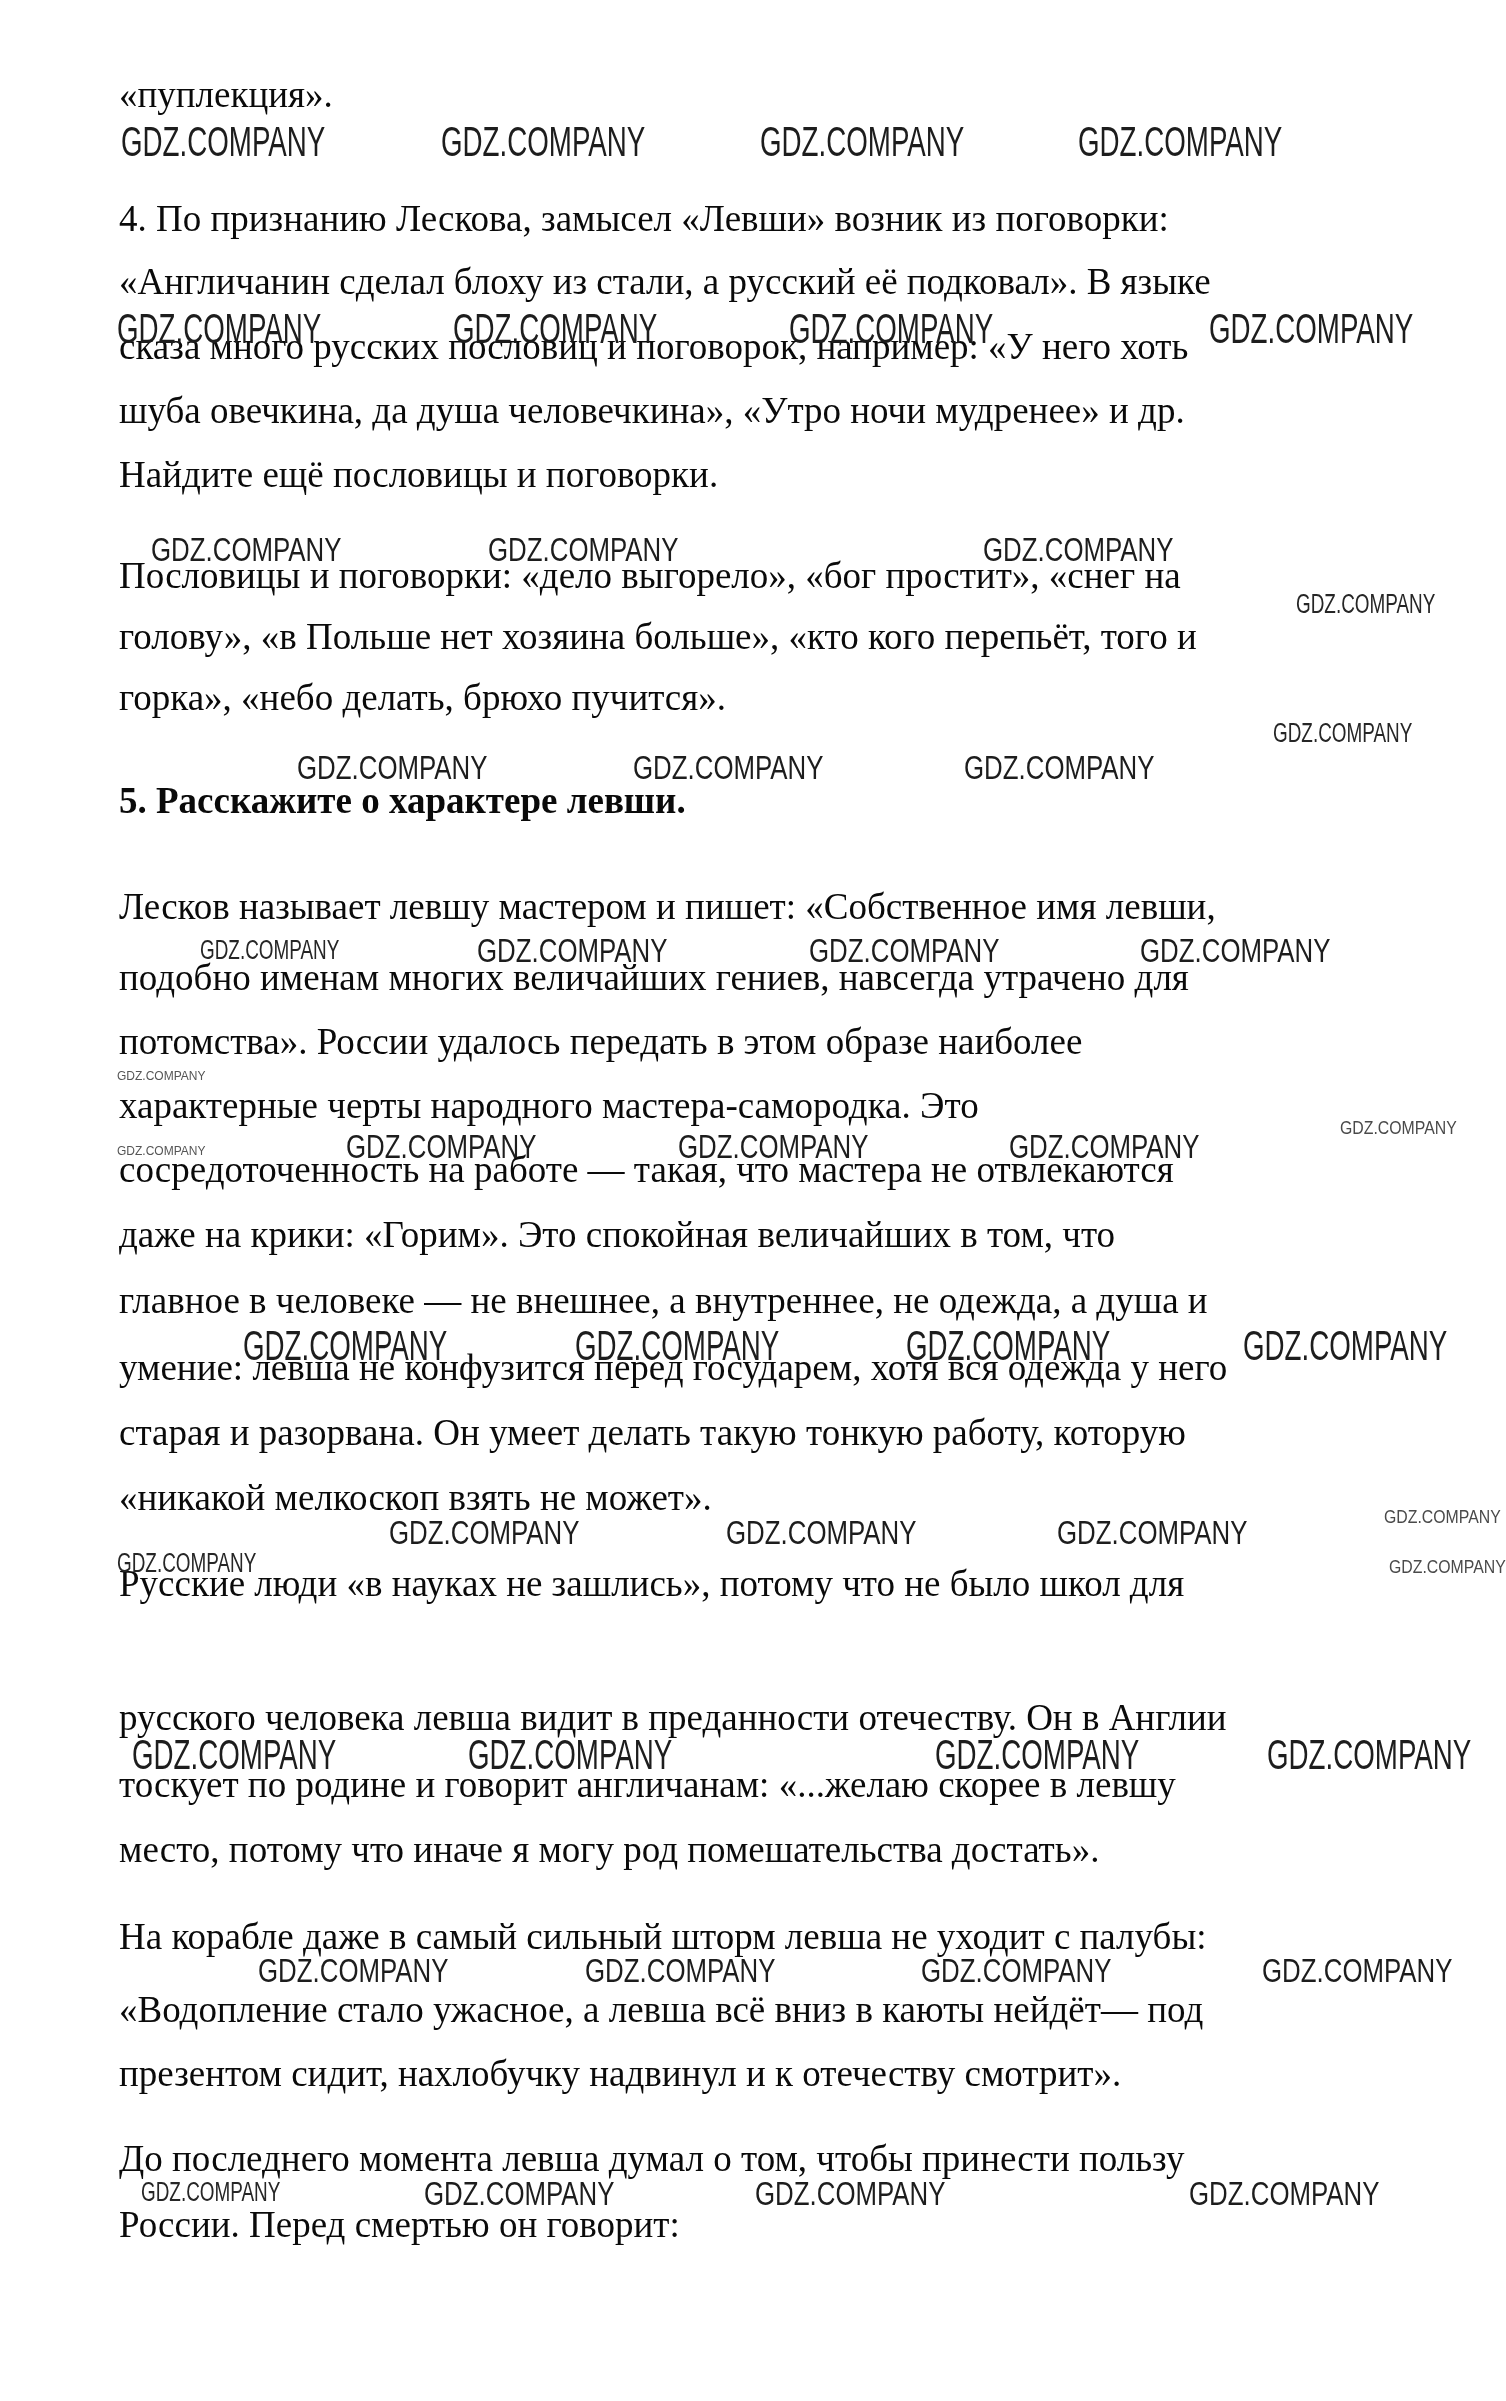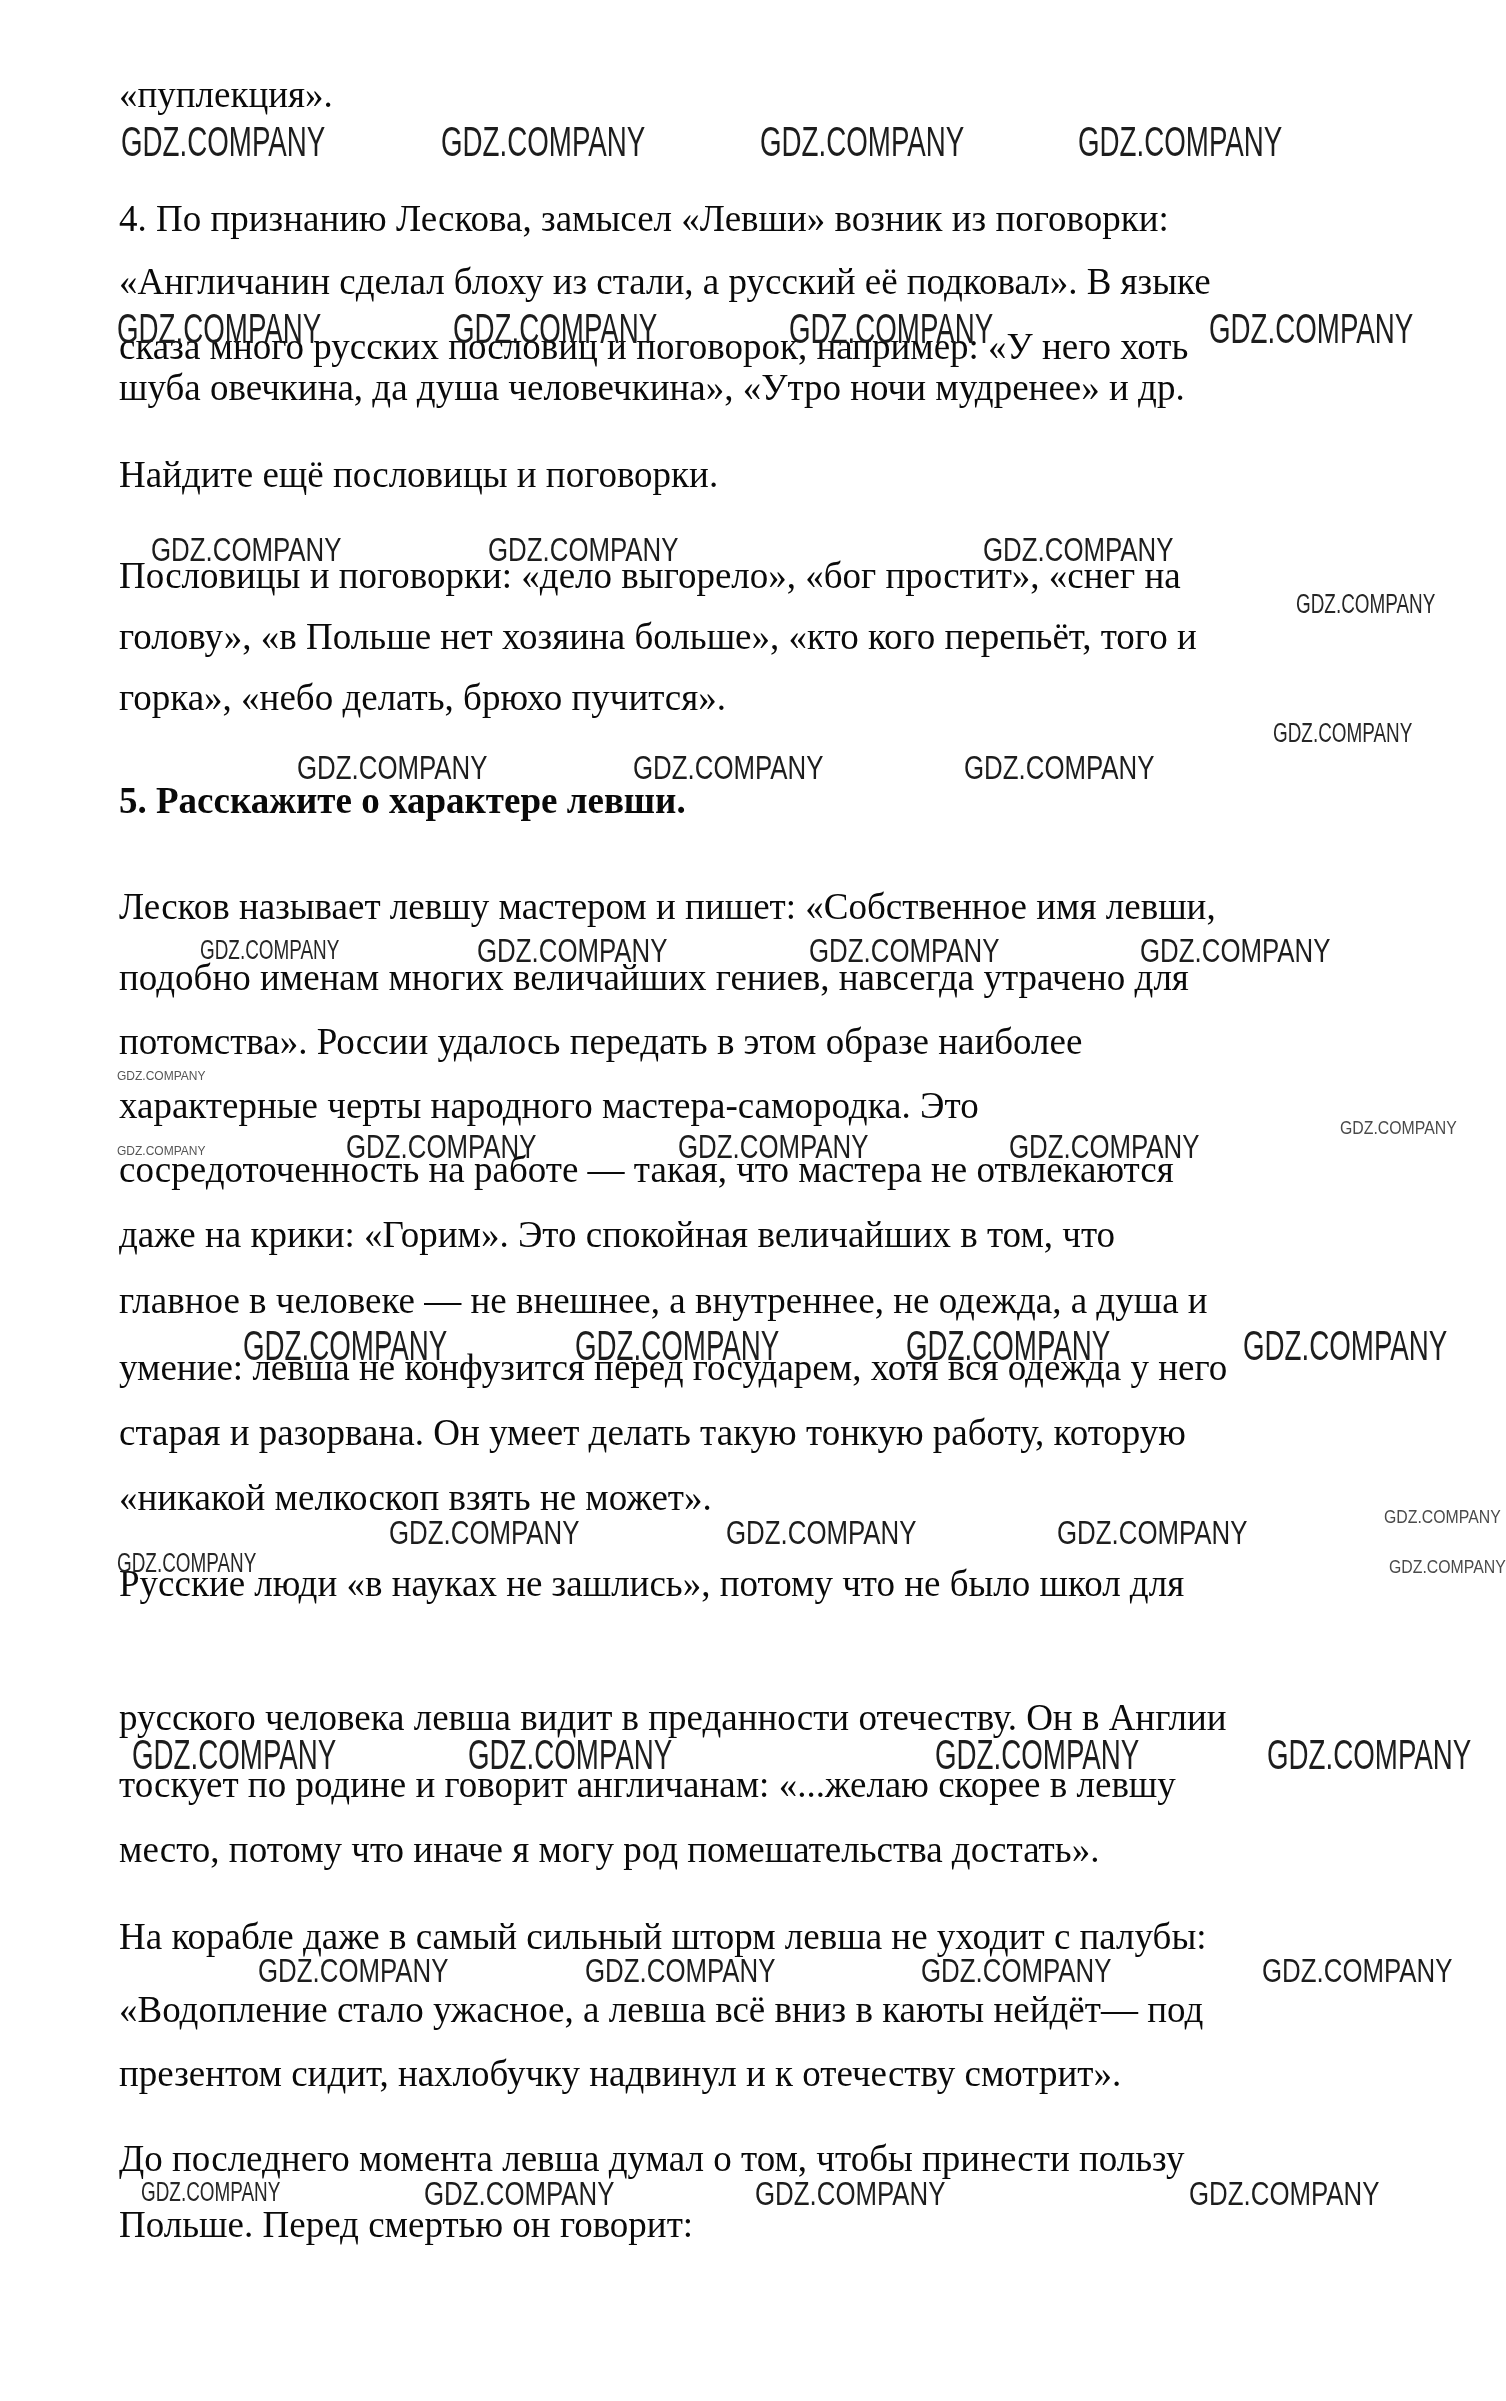--- a/index.html
+++ b/index.html
@@ -36,21 +36,21 @@
 </style>
 </head>
 <body>
 
 <div class="page">
 
   <div class="tl" style="top:75px">«пуплекция».</div>
   <div class="tl" style="top:199px">4. По признанию Лескова, замысел «Левши» возник из поговорки:</div>
   <div class="tl" style="top:262px">«Англичанин сделал блоху из стали, а русский её подковал». В языке</div>
   <div class="tl" style="top:327px">сказа много русских пословиц и поговорок, например: «У него хоть</div>
-  <div class="tl" style="top:368px">шуба овечкина, да душа человечкина», «Утро ночи мудренее» и др.</div>
+  <div class="tl" style="top:391px">шуба овечкина, да душа человечкина», «Утро ночи мудренее» и др.</div>
   <div class="tl" style="top:455px">Найдите ещё пословицы и поговорки.</div>
   <div class="tl" style="top:556px">Пословицы и поговорки: «дело выгорело», «бог простит», «снег на</div>
   <div class="tl" style="top:617px">голову», «в Польше нет хозяина больше», «кто кого перепьёт, того и</div>
   <div class="tl" style="top:678px">горка», «небо делать, брюхо пучится».</div>
   <div class="tl bold" style="top:781px">5. Расскажите о характере левши.</div>
   <div class="tl" style="top:887px">Лесков называет левшу мастером и пишет: «Собственное имя левши,</div>
   <div class="tl" style="top:958px">подобно именам многих величайших гениев, навсегда утрачено для</div>
   <div class="tl" style="top:1022px">потомства». России удалось передать в этом образе наиболее</div>
   <div class="tl" style="top:1086px">характерные черты народного мастера-самородка. Это</div>
   <div class="tl" style="top:1150px">сосредоточенность на работе — такая, что мастера не отвлекаются</div>
@@ -60,21 +60,21 @@
   <div class="tl" style="top:1413px">старая и разорвана. Он умеет делать такую тонкую работу, которую</div>
   <div class="tl" style="top:1478px">«никакой мелкоскоп взять не может».</div>
   <div class="tl" style="top:1564px">Русские люди «в науках не зашлись», потому что не было школ для</div>
   <div class="tl" style="top:1698px">русского человека левша видит в преданности отечеству. Он в Англии</div>
   <div class="tl" style="top:1765px">тоскует по родине и говорит англичанам: «...желаю скорее в левшу</div>
   <div class="tl" style="top:1830px">место, потому что иначе я могу род помешательства достать».</div>
   <div class="tl" style="top:1917px">На корабле даже в самый сильный шторм левша не уходит с палубы:</div>
   <div class="tl" style="top:1990px">«Водопление стало ужасное, а левша всё вниз в каюты нейдёт— под</div>
   <div class="tl" style="top:2054px">презентом сидит, нахлобучку надвинул и к отечеству смотрит».</div>
   <div class="tl" style="top:2139px">До последнего момента левша думал о том, чтобы принести пользу</div>
-  <div class="tl" style="top:2205px">Польше. Перед смертью он говорит:</div>
+  <div class="tl" style="top:2205px">России. Перед смертью он говорит:</div>
 
   <span class="wm wm-l" style="left:121px;top:118px">GDZ.COMPANY</span>
   <span class="wm wm-l" style="left:441px;top:118px">GDZ.COMPANY</span>
   <span class="wm wm-l" style="left:760px;top:118px">GDZ.COMPANY</span>
   <span class="wm wm-l" style="left:1078px;top:118px">GDZ.COMPANY</span>
 
   <span class="wm wm-l" style="left:117px;top:305px">GDZ.COMPANY</span>
   <span class="wm wm-l" style="left:453px;top:305px">GDZ.COMPANY</span>
   <span class="wm wm-l" style="left:789px;top:305px">GDZ.COMPANY</span>
   <span class="wm wm-l" style="left:1209px;top:305px">GDZ.COMPANY</span>

